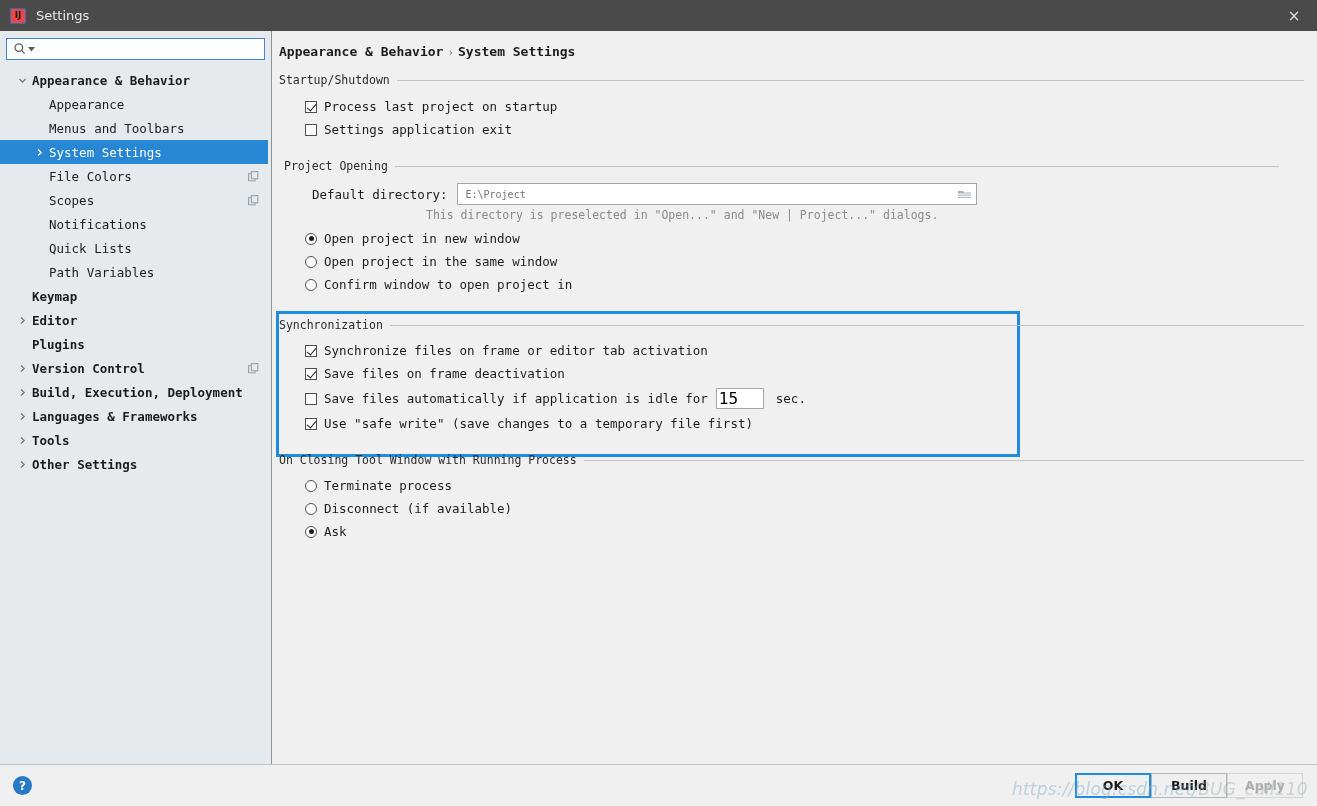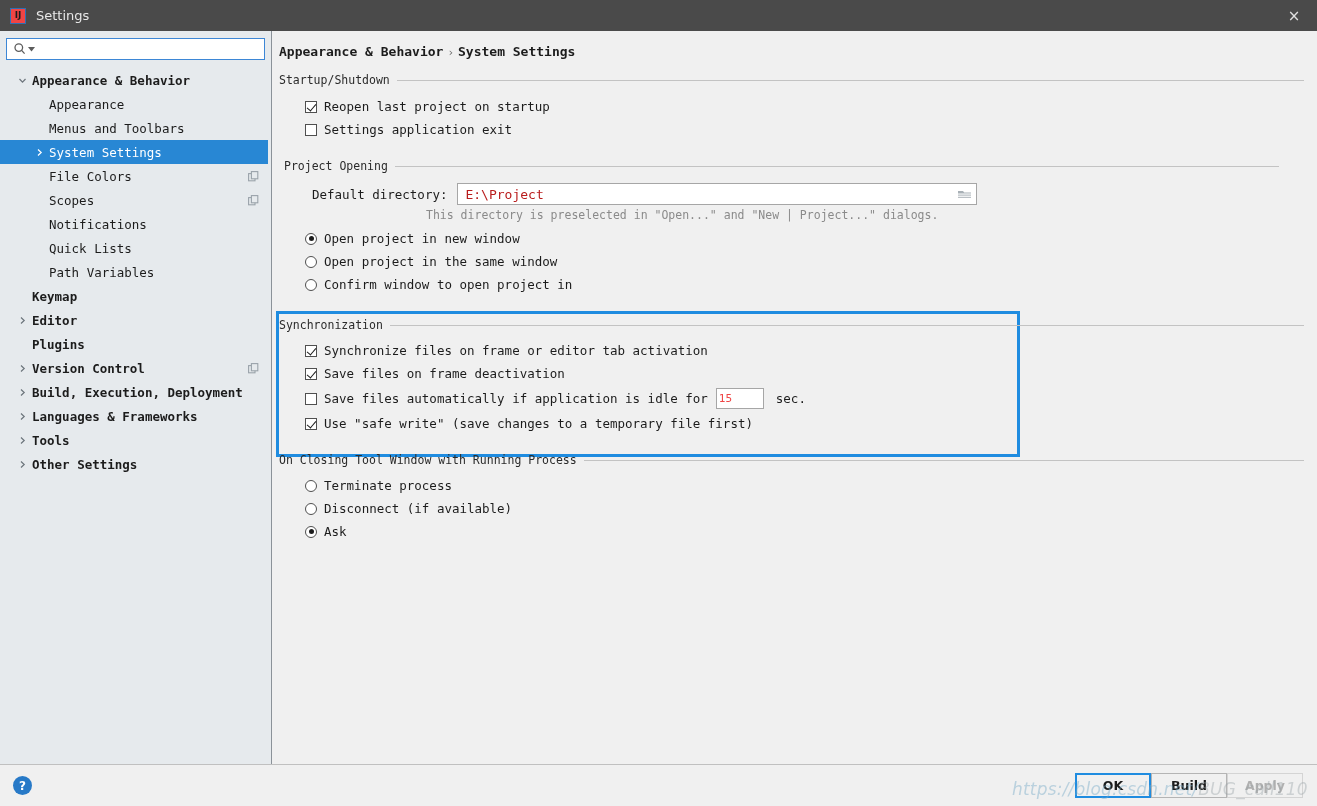--- a/index.html
+++ b/index.html
@@ -250,41 +250,41 @@
     border: 1px solid #a6a6a6;
     display: flex;
     align-items: center;
     padding: 0 4px 0 5px;
   }
   .dir-input {
     flex: 1 1 auto;
     border: none; outline: none;
     background: transparent;
     font-family: "DejaVu Sans Mono", monospace;
-    font-size: 13px;
-    color: #b91c1c;
+    font-size: 10px;
+    color: #737373;
     height: 18px;
   }
   .folder-icon { color: #a8b0b6; display: flex; align-items: center; flex: 0 0 auto; }
 
   .hint {
     font-size: 11.5px;
     color: #8a8a8a;
     padding: 2px 0 5px 140px;
     margin-left: -19px;
     white-space: nowrap;
   }
 
   .num-input {
     width: 48px; height: 21px;
     border: 1px solid #a6a6a6;
     background: #fff;
     font-family: "DejaVu Sans Mono", monospace;
-    font-size: 11px;
-    color: #ef4444;
+    font-size: 16px;
+    color: #000000;
     margin: 0 12px 0 8px;
     outline: none;
   }
 
   
   .bottombar {
     flex: 0 0 42px;
     height: 42px;
     background: #f0f0f0;
     border-top: 1px solid #c0c0c0;
@@ -513,21 +513,21 @@
       </div>
 
       <div class="section" style="margin-top:14px;">
         <div class="section-title-row">
           <span class="ttl">Startup/Shutdown</span>
           <span class="rule"></span>
         </div>
         <div class="section-body">
           <div class="opt-row">
             <span class="cbx checked"></span>
-            <span>Reopen last project on startup</span>
+            <span>Process last project on startup</span>
           </div>
           <div class="opt-row">
             <span class="cbx"></span>
             <span>Settings application exit</span>
           </div>
         </div>
       </div>
 
       <div class="section po-section">
         <div class="highlight-box"></div>

